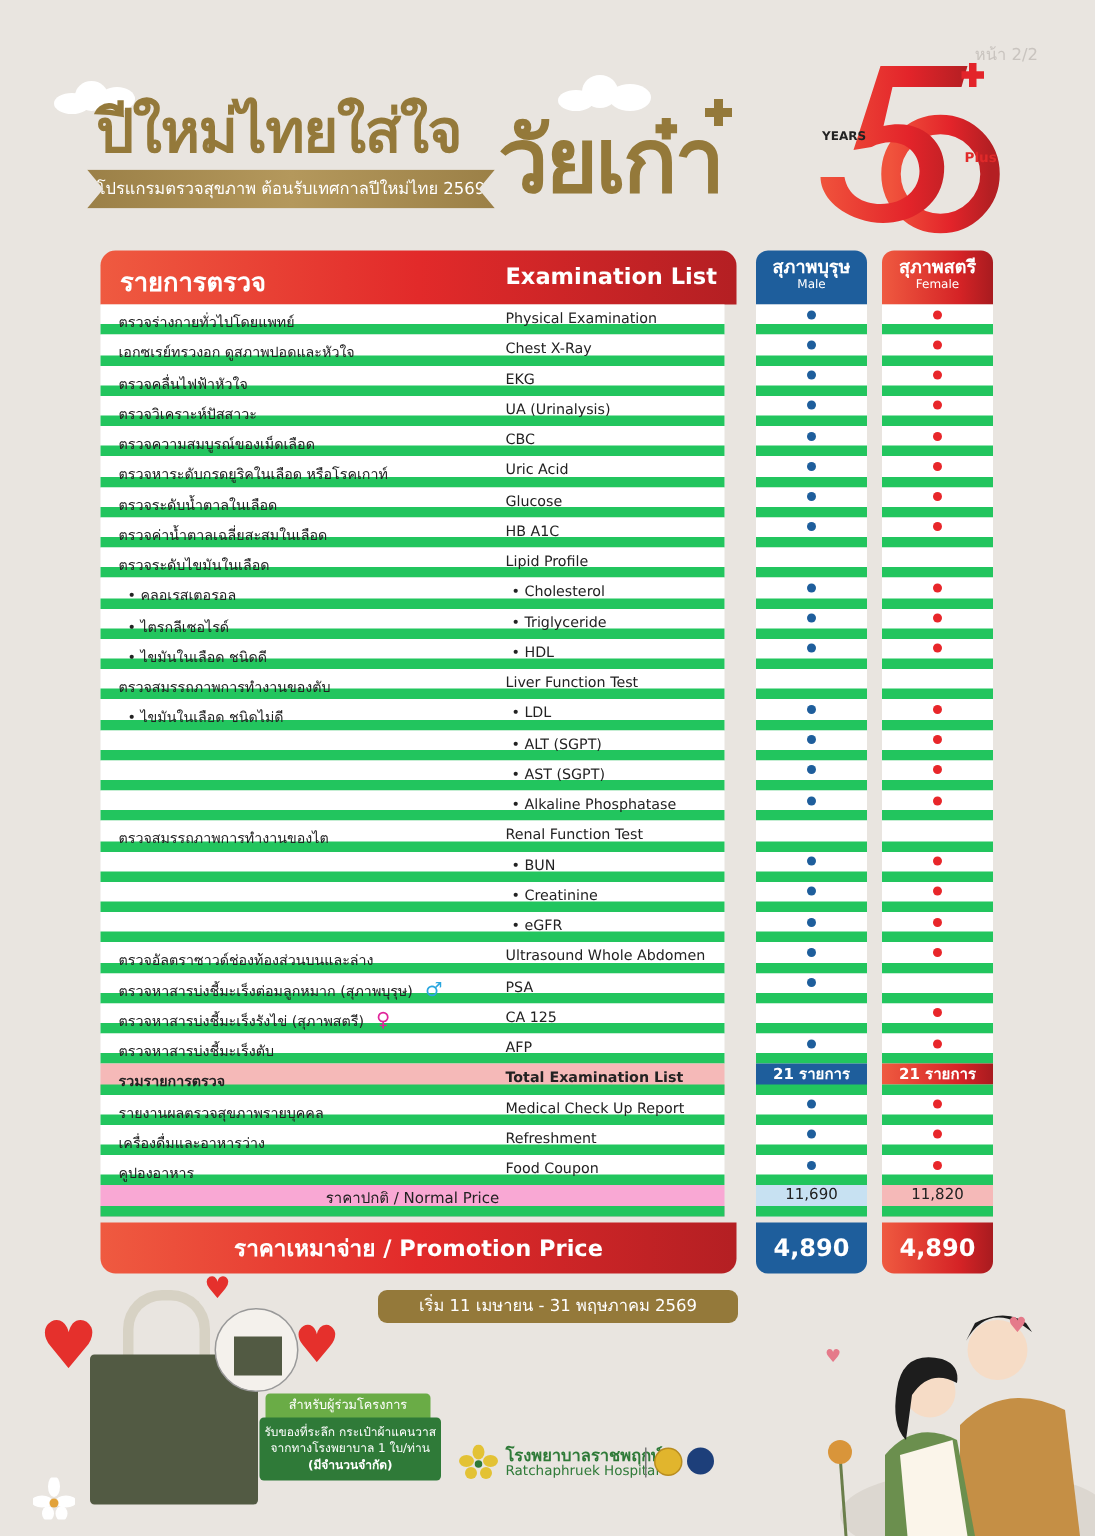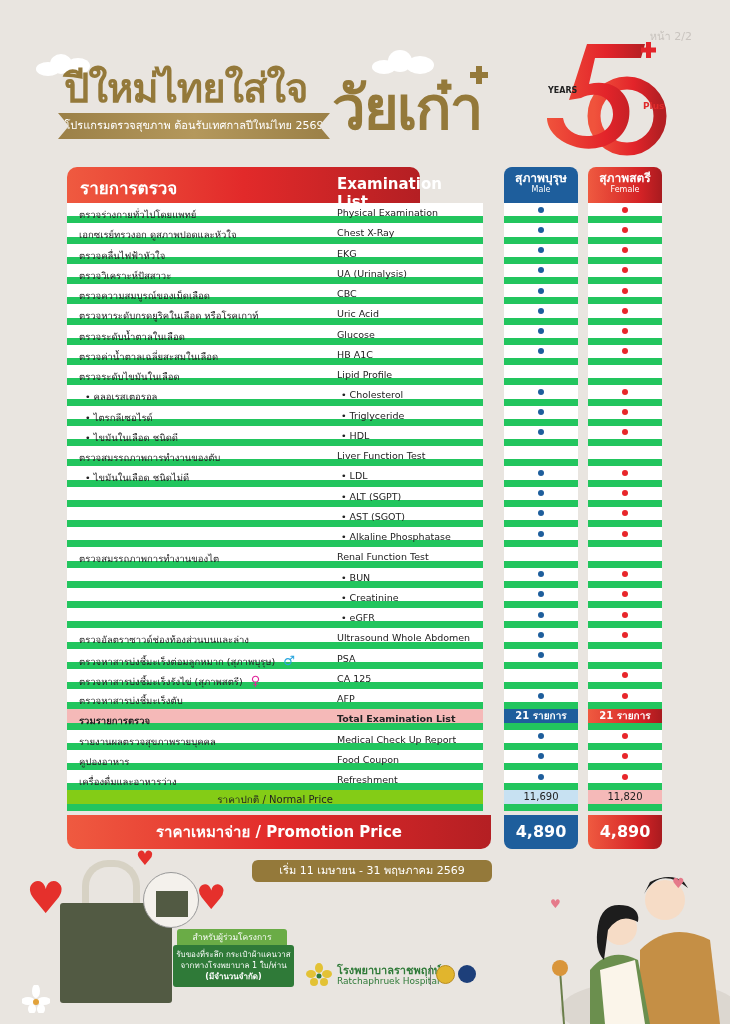--- a/index.html
+++ b/index.html
@@ -44,21 +44,21 @@
     content: ""; position: absolute; background: #94793a;
   }
   .title-plus::before { left: 6px; top: 0; width: 6px; height: 18px; }
   .title-plus::after { left: 0; top: 6px; width: 18px; height: 6px; }
   .logo55 { position: absolute; left: 525px; top: 38px; width: 150px; height: 118px; }
   .years { position: absolute; left: 548px; top: 86px; font-size: 8px; font-weight: bold; color: #222; }
   .plus-label { position: absolute; left: 643px; top: 57px; font-size: 9px; font-weight: bold; color: #e02a2a; margin-top: 44px; }
 
   
   .tbl-head {
-    position: absolute; left: 67px; top: 167px; width: 353px; height: 36px;
+    position: absolute; left: 67px; top: 167px; width: 424px; height: 36px;
     background: linear-gradient(90deg,#ef5a40 0%,#e22a2a 50%,#b41f23 100%);
     border-radius: 10px 10px 0 0;
     color: #fff;
     text-decoration: underline;
   }
   .tbl-head .th-th { position: absolute; left: 13px; top: 7px; font-size: 17px; font-weight: bold; }
   .tbl-head .th-en { position: absolute; left: 270px; top: 8px; font-size: 15px; font-weight: bold; }
   .col-head {
     position: absolute; top: 167px; height: 36px; width: 74px;
     border-radius: 8px 8px 0 0; color: #fff; text-align: center;
@@ -89,21 +89,21 @@
   .dot.blue { background: #1e5e9c; }
   .dot.red { background: #e8262a; }
   .sym-male { color: #2aa7df; font-size: 13px; font-weight: bold; margin-left: 8px; }
   .sym-female { color: #e0259a; font-size: 13px; font-weight: bold; margin-left: 8px; }
 
   .row.total .cell-main { background: #f5b9b8; }
   .row.total .th, .row.total .en { font-weight: bold; }
   .row.total .cell-m { background: #1e5e9c; color: #fff; font-size: 10px; font-weight: bold; }
   .row.total .cell-f { background: linear-gradient(90deg,#ef5a40,#d52326 70%,#a81b1f); color: #fff; font-size: 10px; font-weight: bold; }
 
-  .row.normal .cell-main { background: #84cc16; text-align: center; }
+  .row.normal .cell-main { background: #f9a8d4; text-align: center; }
   .row.normal .center { display: block; font-size: 10px; line-height: 20px; }
   .row.normal .cell-m { background: #c7e1f2; font-size: 10px; }
   .row.normal .cell-f { background: #f5b9b8; font-size: 10px; }
 
   .promo {
     position: absolute; left: 67px; top: 815px; height: 34px;
   }
   .promo .p-main {
     position: absolute; left: 0; top: 0; width: 424px; height: 34px;
     background: linear-gradient(90deg,#ef5a40 0%,#e22a2a 50%,#b41f23 100%);
@@ -377,21 +377,21 @@
       <div class="cell-m">
         <span class="dot blue"></span>
       </div>
       <div class="cell-f">
         <span class="dot red"></span>
       </div>
     </div>
     <div class="row sub">
       <div class="cell-main">
         <span class="th"></span>
-        <span class="en">• AST (SGOT)</span>
+        <span class="en">• AST (SGPT)</span>
       </div>
       <div class="cell-m">
         <span class="dot blue"></span>
       </div>
       <div class="cell-f">
         <span class="dot red"></span>
       </div>
     </div>
     <div class="row sub">
       <div class="cell-main">
@@ -508,34 +508,34 @@
       </div>
       <div class="cell-m">
         <span class="dot blue"></span>
       </div>
       <div class="cell-f">
         <span class="dot red"></span>
       </div>
     </div>
     <div class="row">
       <div class="cell-main">
+        <span class="th">เครื่องดื่มและอาหารว่าง</span>
+        <span class="en">Refreshment</span>
+      </div>
+      <div class="cell-m">
+        <span class="dot blue"></span>
+      </div>
+      <div class="cell-f">
+        <span class="dot red"></span>
+      </div>
+    </div>
+    <div class="row">
+      <div class="cell-main">
         <span class="th">คูปองอาหาร</span>
         <span class="en">Food Coupon</span>
-      </div>
-      <div class="cell-m">
-        <span class="dot blue"></span>
-      </div>
-      <div class="cell-f">
-        <span class="dot red"></span>
-      </div>
-    </div>
-    <div class="row">
-      <div class="cell-main">
-        <span class="th">เครื่องดื่มและอาหารว่าง</span>
-        <span class="en">Refreshment</span>
       </div>
       <div class="cell-m">
         <span class="dot blue"></span>
       </div>
       <div class="cell-f">
         <span class="dot red"></span>
       </div>
     </div>
     <div class="row normal">
       <div class="cell-main">

